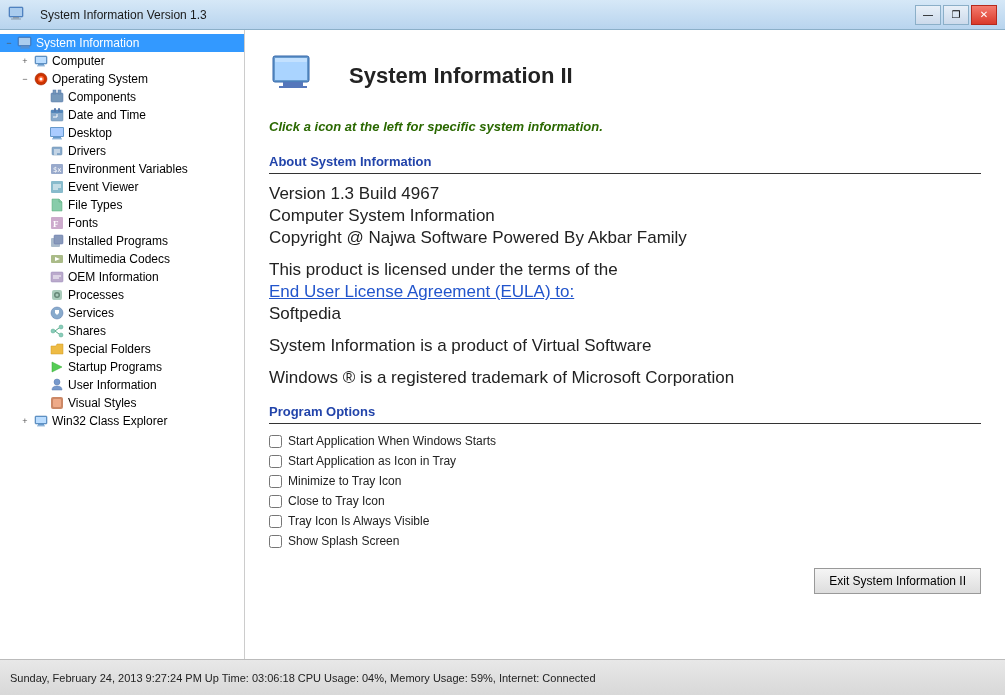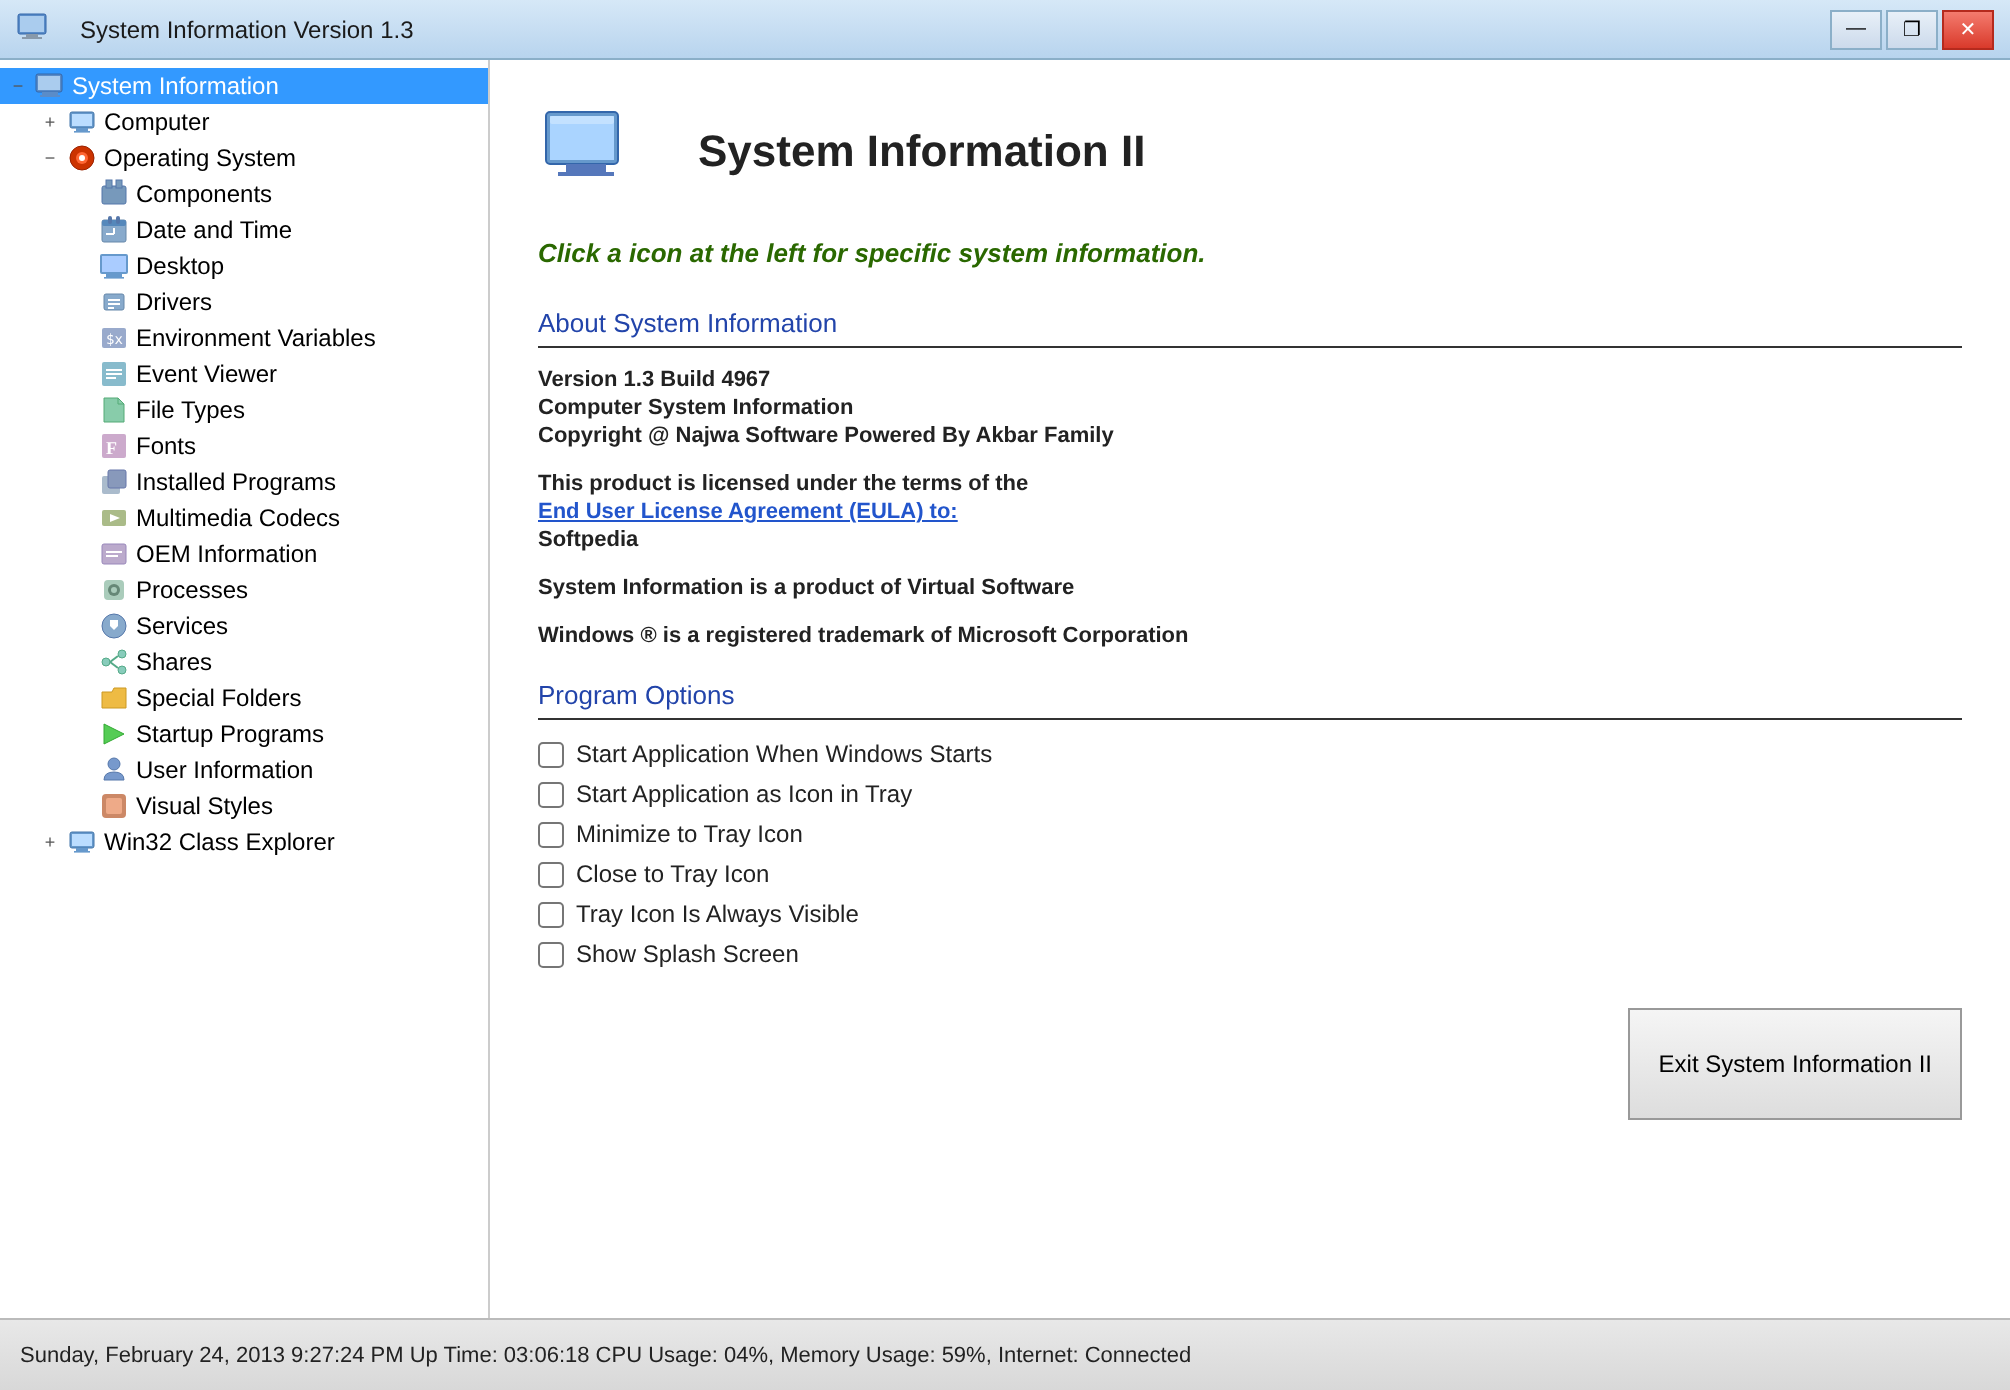--- a/index.html
+++ b/index.html
@@ -141,36 +141,35 @@
     .panel-subtitle {
       font-size: 13px;
       color: #2a6800;
       font-weight: bold;
       margin-bottom: 20px;
       font-style: italic;
     }
 
     .section-title {
       font-size: 13px;
-      font-weight: normal;
+      font-weight: bold;
       color: #2244aa;
       margin-bottom: 4px;
       margin-top: 14px;
     }
     .section-divider {
       border: none;
       border-top: 1px solid #333;
       margin-bottom: 10px;
     }
 
     .about-text {
-      font-size: 11px;
+      font-size: 17px;
       color: #222;
       margin-bottom: 2px;
-      font-weight: bold;
     }
     .about-link {
       color: #2255cc;
       text-decoration: underline;
       cursor: pointer;
     }
     .about-block {
       margin-bottom: 12px;
     }
 
@@ -189,21 +188,21 @@
       width: 13px;
       height: 13px;
     }
 
     .exit-button-area {
       display: flex;
       justify-content: flex-end;
       margin-top: 20px;
     }
     .exit-btn {
-      padding: 20px 14px;
+      padding: 5px 14px;
       background: linear-gradient(to bottom, #f5f5f5, #ddd);
       border: 1px solid #999;
       font-size: 12px;
       cursor: pointer;
     }
 
     
     .status-bar {
       height: 36px;
       background: linear-gradient(to bottom, #e8e8e8, #d8d8d8);

